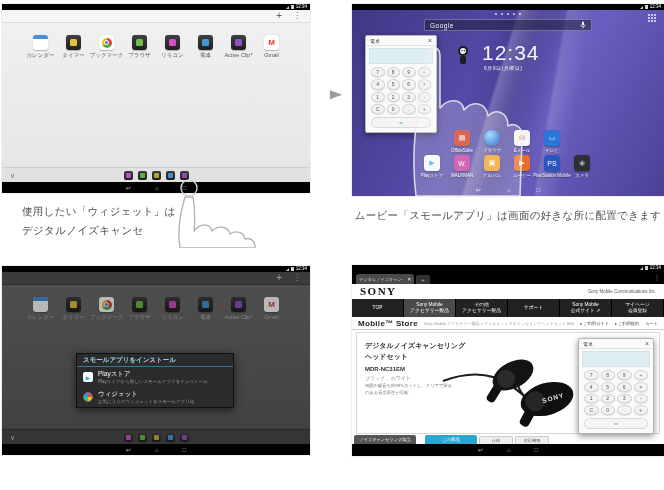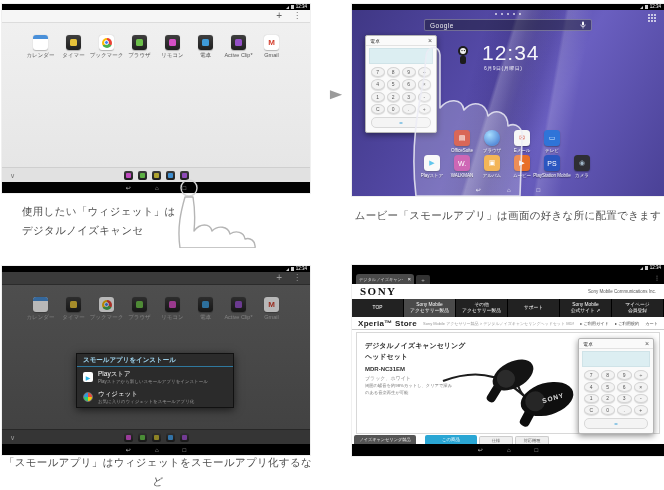--- a/index.html
+++ b/index.html
@@ -549,24 +549,20 @@
           </span>
         </div>
     </div>
     <div class="nbar">
       <span class="nglyph">↩</span>
       <span class="nglyph">⌂</span>
       <span class="nglyph">□</span>
     </div>
   </div>
 
-  <div class="caption cap-bl" style="left:0px;top:453px;">
-    <div>「スモールアプリ」はウィジェットをスモールアプリ化するなど</div>
-
-  </div>
 
   <div class="tablet" style="left:352px;top:265px;width:312px;height:191px;">
     <div class="sbar">
       <span class="sig"></span>
       <span class="batt"></span>
       <span class="stime">12:34</span>
     </div>
     <div class="tabstrip">
       <div class="btab">
         <span class="btab-t">デジタルノイズキャンセ...</span>
@@ -591,21 +587,21 @@
 
         <div class="snitem">サポート</div>
 
         <div class="snitem">Sony Mobile
 公式サイト ↗</div>
 
         <div class="snitem">マイページ
 会員登録</div>
       </div>
     <div class="subhead">
-      <span class="xstore">Xperia™ Store</span>
+      <span class="xstore">Mobile™ Store</span>
       <span class="bcrumb">Sony Mobile アクセサリー製品 &gt; デジタルノイズキャンセリングヘッドセット MDR-NC31EM</span>
       <span class="toplinks">
 
       <span>▸ ご利用ガイド</span>
           <span>▸ ご利用規約</span>
           <span>カート</span>
         </span>
     </div>
     <div class="content">
       <div class="ptitle">

